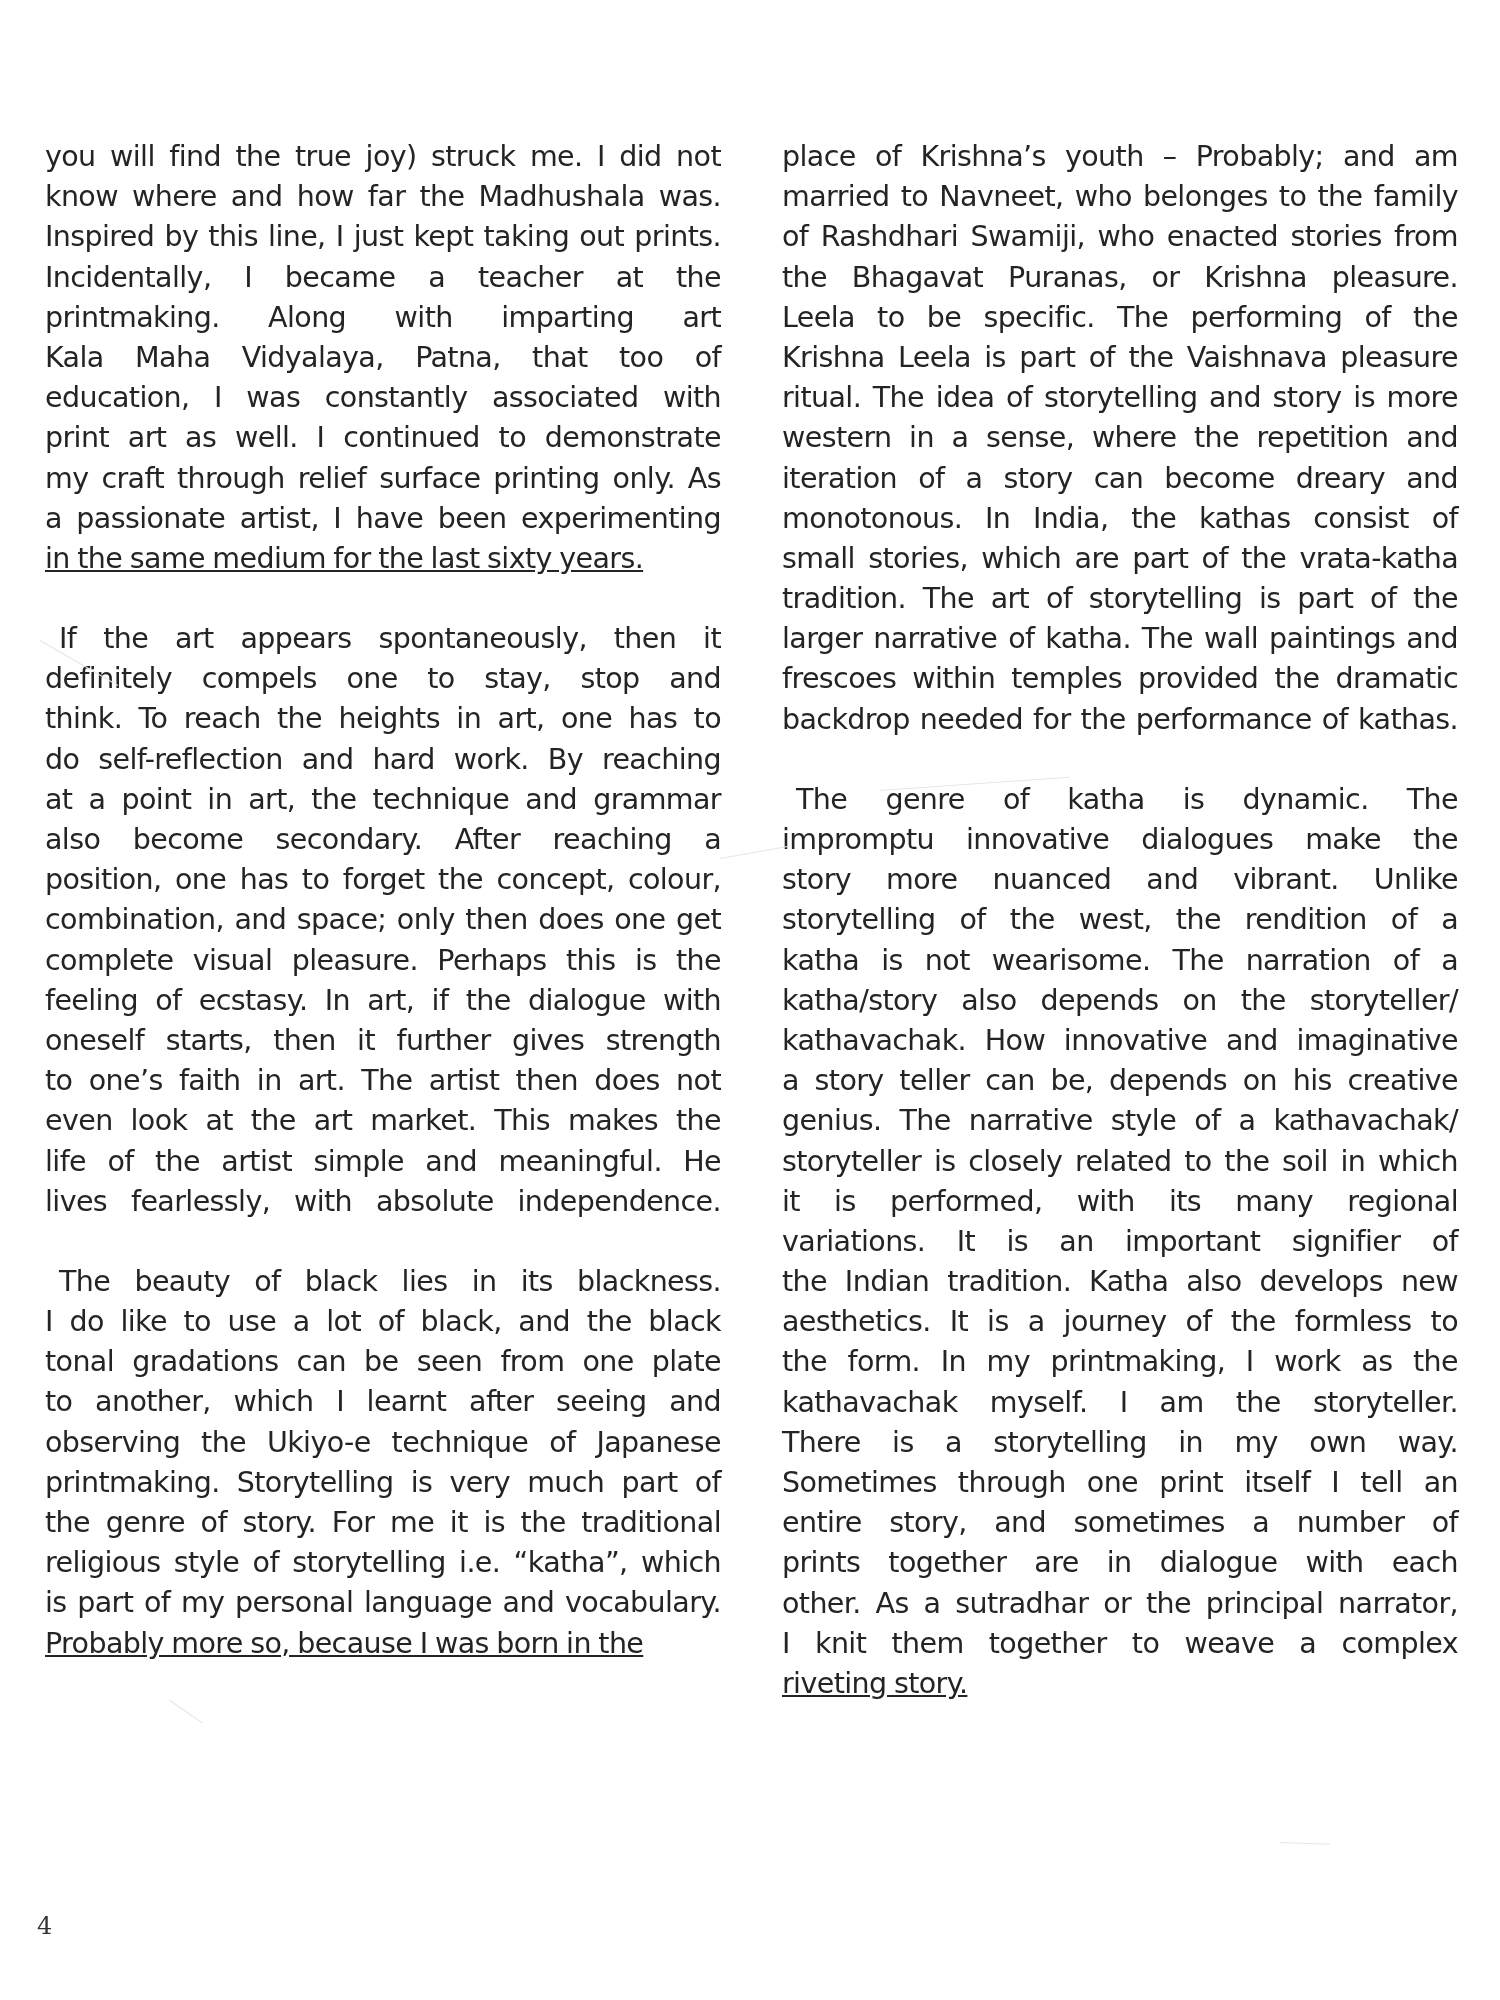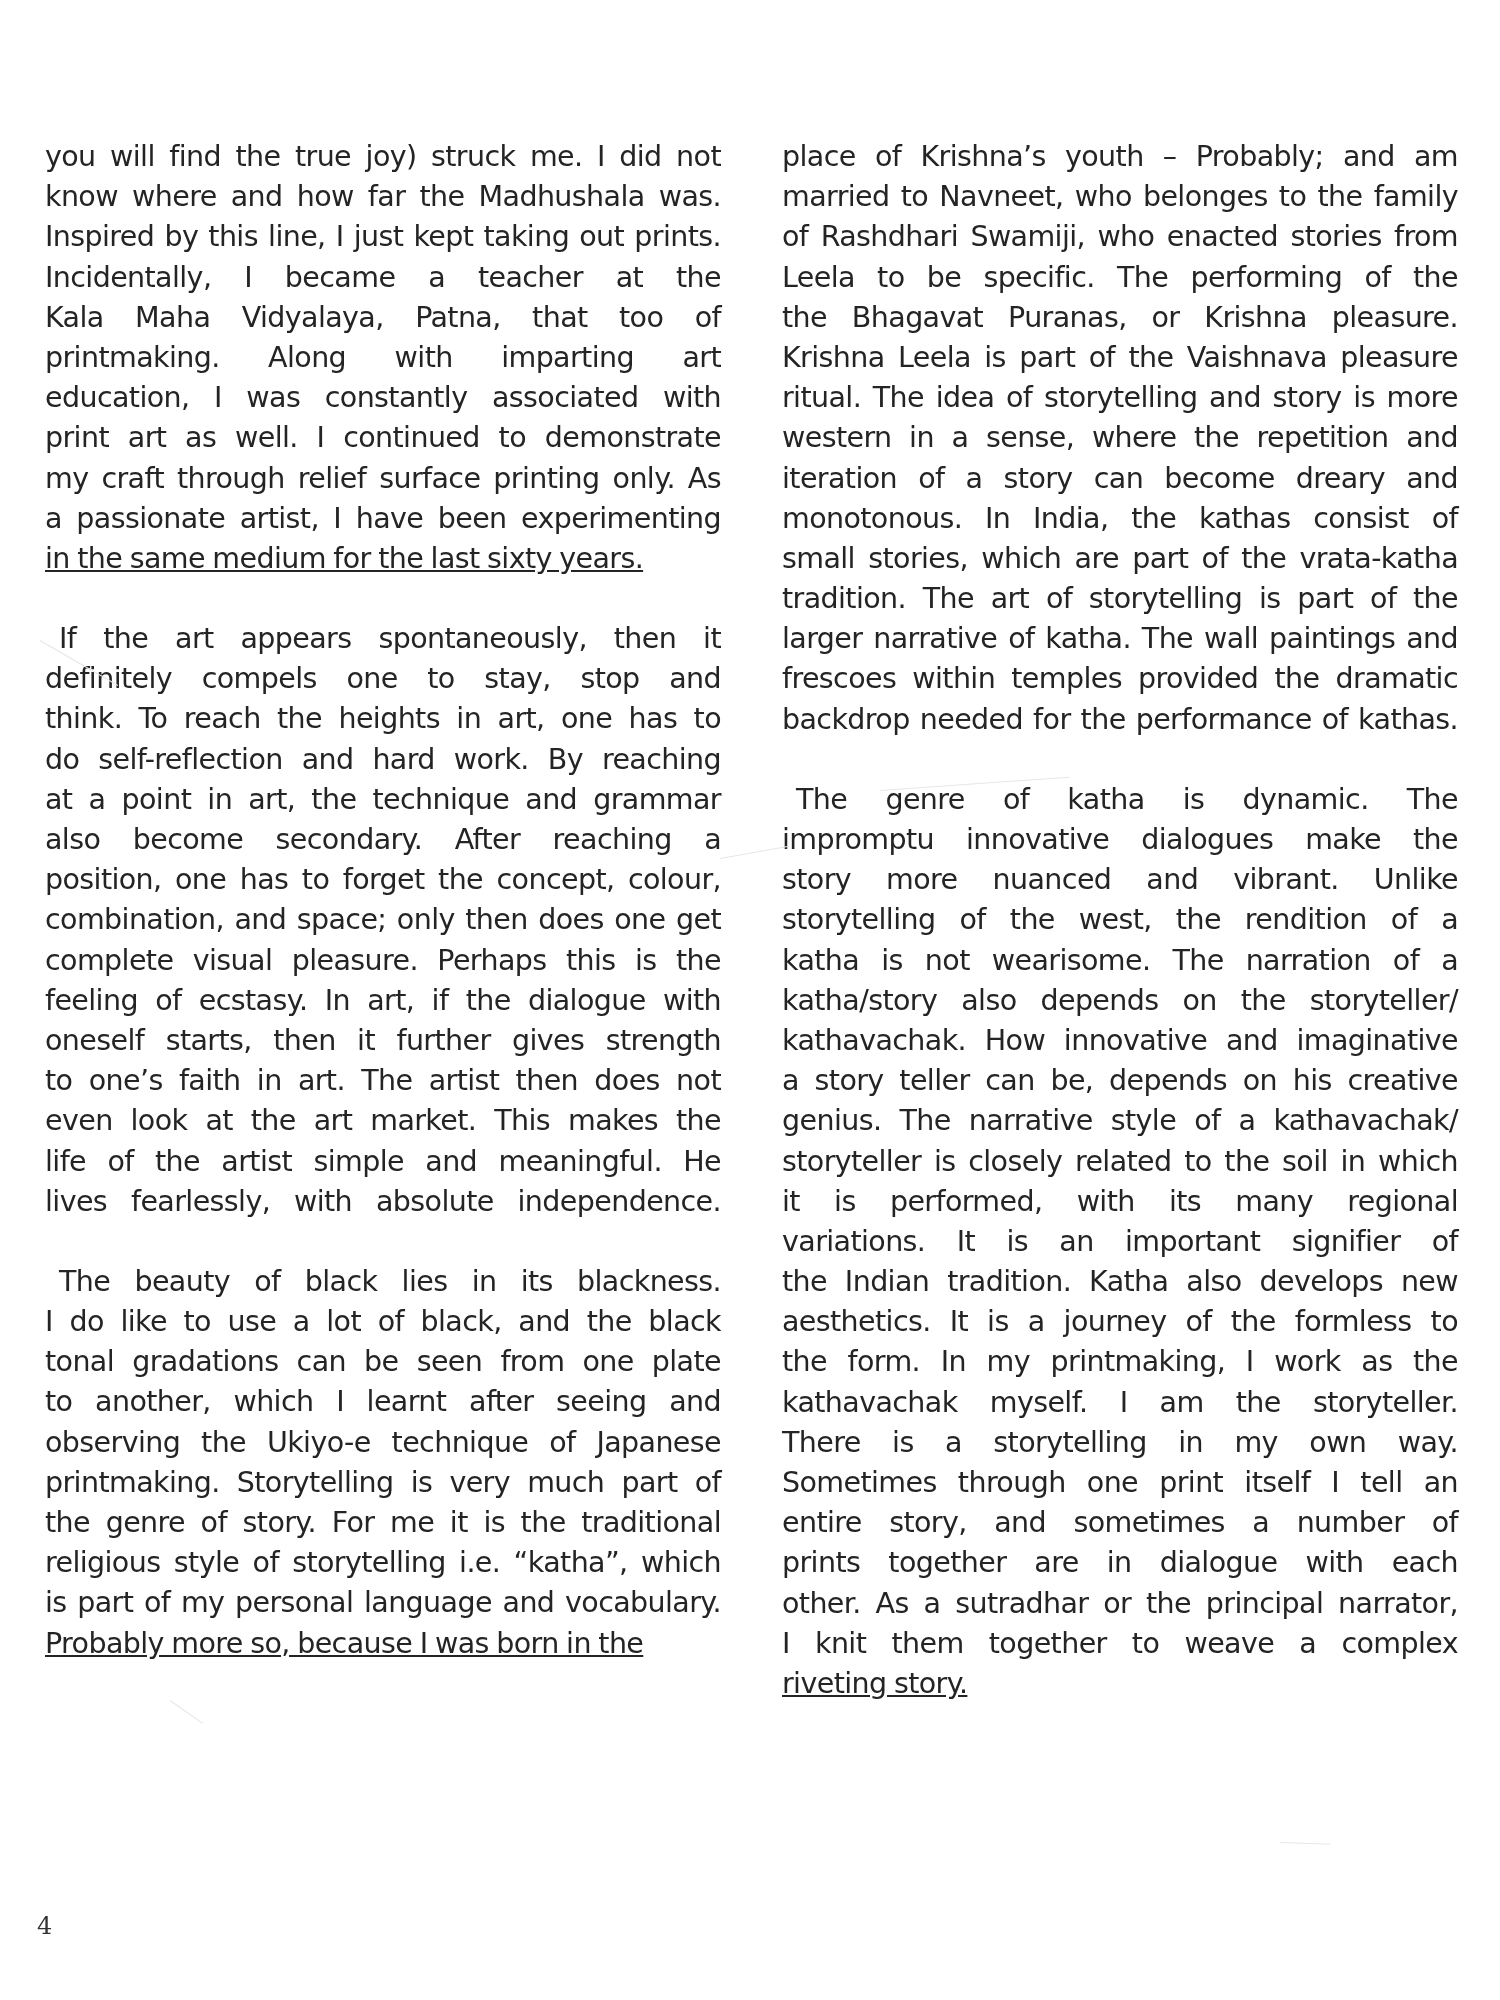--- a/index.html
+++ b/index.html
@@ -71,22 +71,22 @@
 <body>
 
 <div class="page">
 
   <div class="column left">
     <div class="para">
         <span class="line">you will find the true joy)  struck me. I did not</span>
         <span class="line">know where and how far the Madhushala was.</span>
         <span class="line">Inspired by this line, I just kept taking out prints.</span>
         <span class="line">Incidentally, I became a teacher at the</span>
+        <span class="line">printmaking. Along with imparting art</span>
         <span class="line">Kala Maha Vidyalaya, Patna, that too of</span>
-        <span class="line">printmaking. Along with imparting art</span>
         <span class="line">education, I was constantly associated with</span>
         <span class="line">print art as well. I continued to demonstrate</span>
         <span class="line">my craft through relief surface printing only. As</span>
         <span class="line">a passionate artist, I have been experimenting</span>
         <span class="line last">in the same medium for the last sixty years.</span>
       </div>
     <div class="para">
         <span class="line indent">If the art appears spontaneously, then it</span>
         <span class="line">definitely compels one to stay, stop and</span>
         <span class="line">think. To reach the heights in art, one has to</span>
@@ -115,22 +115,22 @@
         <span class="line">is part of my personal language and vocabulary.</span>
         <span class="line last">Probably more so, because I was born in the</span>
       </div>
   </div>
 
   <div class="column right">
     <div class="para">
         <span class="line">place of Krishna’s youth – Probably; and am</span>
         <span class="line">married to Navneet, who belonges to the family</span>
         <span class="line">of Rashdhari Swamiji, who enacted stories from</span>
+        <span class="line">the Bhagavat Puranas, or Krishna pleasure.</span>
         <span class="line">Leela to be specific. The performing of the</span>
-        <span class="line">the Bhagavat Puranas, or Krishna pleasure.</span>
         <span class="line">Krishna Leela is part of the Vaishnava pleasure</span>
         <span class="line">ritual. The idea of storytelling and story is more</span>
         <span class="line">western in a sense, where the repetition and</span>
         <span class="line">iteration of a story can become dreary and</span>
         <span class="line">monotonous. In India, the kathas consist of</span>
         <span class="line">small stories, which are part of the vrata-katha</span>
         <span class="line">tradition. The art of storytelling is part of the</span>
         <span class="line">larger narrative of katha. The wall paintings and</span>
         <span class="line">frescoes within temples provided the dramatic</span>
         <span class="line">backdrop needed for the performance of kathas.</span>

